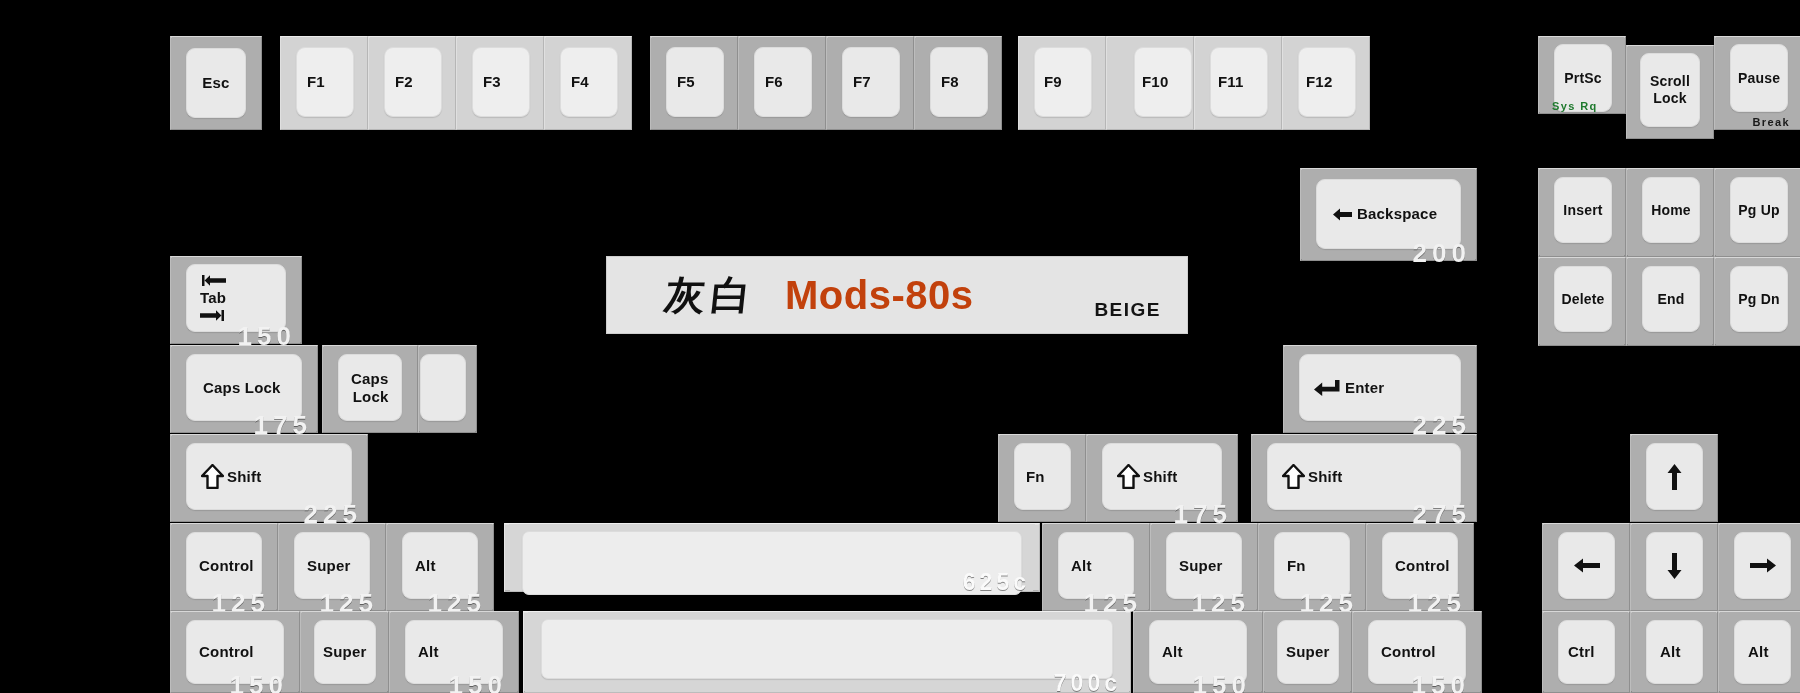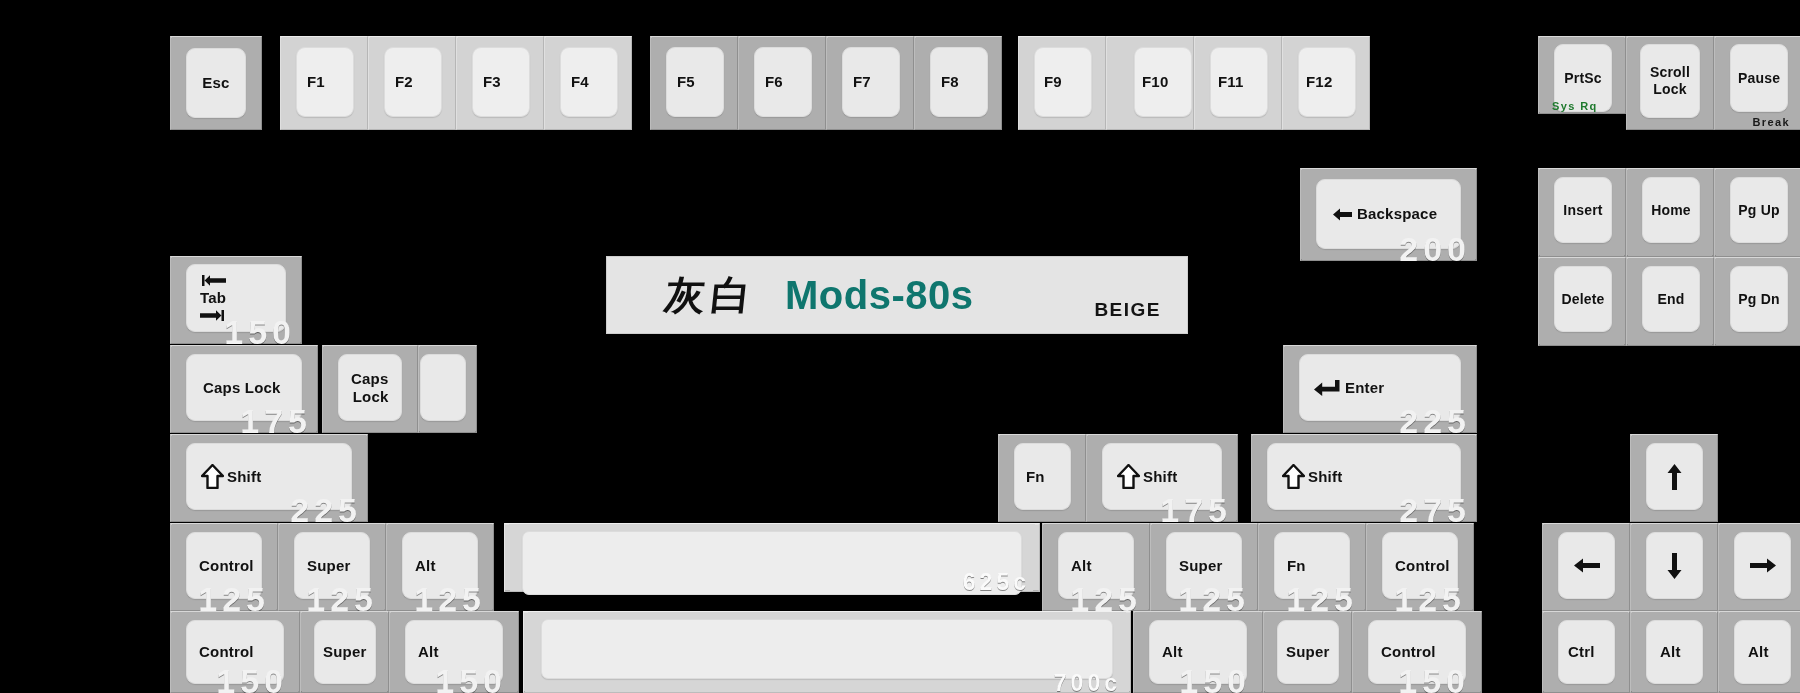--- a/index.html
+++ b/index.html
@@ -49,21 +49,21 @@
   .light .base{background:#d3d3d3;border-top-color:#ececec;border-left-color:#e0e0e0;border-right-color:#b6b6b6;border-bottom-color:#b6b6b6;}
   .light .top{background:#eee;}
 
   .legend{
     font-size:15px;font-weight:bold;color:#111;
     line-height:1.18;letter-spacing:.2px;white-space:pre-line;
   }
   .legend.sm{font-size:14px;}
   .sizelabel{
     position:absolute;right:6px;bottom:-5px;
-    font-size:34px;font-weight:bold;letter-spacing:5px;
+    font-size:26px;font-weight:bold;letter-spacing:5px;
     color:#f2f2f2;
     text-shadow:0 1px 0 rgba(0,0,0,.45);
     line-height:1;pointer-events:none;
   }
   .sublegend{
     position:absolute;left:10px;bottom:2px;
     font-size:11px;font-weight:bold;letter-spacing:1.4px;
   }
   .sublegend.green{color:#1f7a2e;}
   .sublegend.blk{color:#1a1a1a;left:auto;right:10px;}
@@ -78,21 +78,21 @@
     position:absolute;background:#e4e4e4;
     border:1px solid #cfcfcf;
     display:flex;align-items:center;
   }
   #title-cjk{
     font-family:"DejaVu Serif","Liberation Serif",serif;
     font-size:40px;font-weight:bold;color:#101010;letter-spacing:6px;
     transform:skewX(-6deg);
   }
   #title-main{
-    font-size:40px;font-weight:bold;color:#0f766e;letter-spacing:.5px;
+    font-size:40px;font-weight:bold;color:#c2410c;letter-spacing:.5px;
   }
   #title-sub{
     position:absolute;right:26px;bottom:12px;
     font-size:19px;font-weight:bold;color:#141414;letter-spacing:1.5px;
   }
 
   
   .spacecap .top{background:#ededed;border-radius:7px;}
   .spacecap .base{background:#d6d6d6;border-top-color:#f0f0f0;border-left-color:#e6e6e6;border-right-color:#bcbcbc;border-bottom-color:#bcbcbc;}
   .spacecap .sizelabel{color:#fafafa;font-size:23px;letter-spacing:4px;bottom:-2px;right:10px;}
@@ -193,21 +193,21 @@
   </div>
 
   <div class="group dark" style="left:1538px;top:36px;width:264px;height:94px;">
     <div class="cap" style="left:0;top:0;width:88px;height:78px;">
       <div class="base"></div>
       <div class="top" style="left:16px;top:8px;width:58px;height:68px;justify-content:center;">
         <span class="legend sm">PrtSc</span>
       </div>
       <div class="sublegend green" style="left:14px;">Sys Rq</div>
     </div>
-    <div class="cap" style="left:88px;top:0;width:88px;height:94px;">
+    <div class="cap" style="left:88px;top:9px;width:88px;height:94px;">
       <div class="base"></div>
       <div class="top" style="left:14px;top:8px;width:60px;height:74px;justify-content:center;text-align:center;">
         <span class="legend sm">Scroll
 Lock</span>
       </div>
     </div>
     <div class="cap" style="left:176px;top:0;width:88px;height:94px;">
       <div class="base"></div>
       <div class="top" style="left:16px;top:8px;width:58px;height:68px;justify-content:center;">
         <span class="legend sm">Pause</span>

